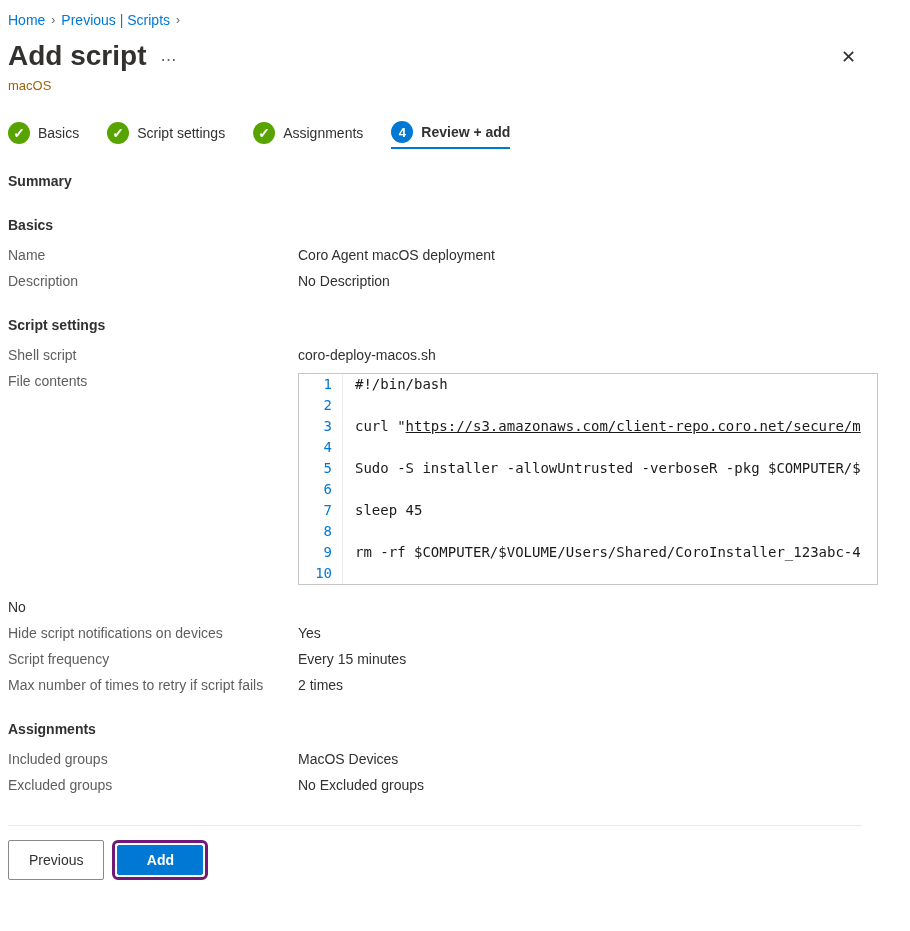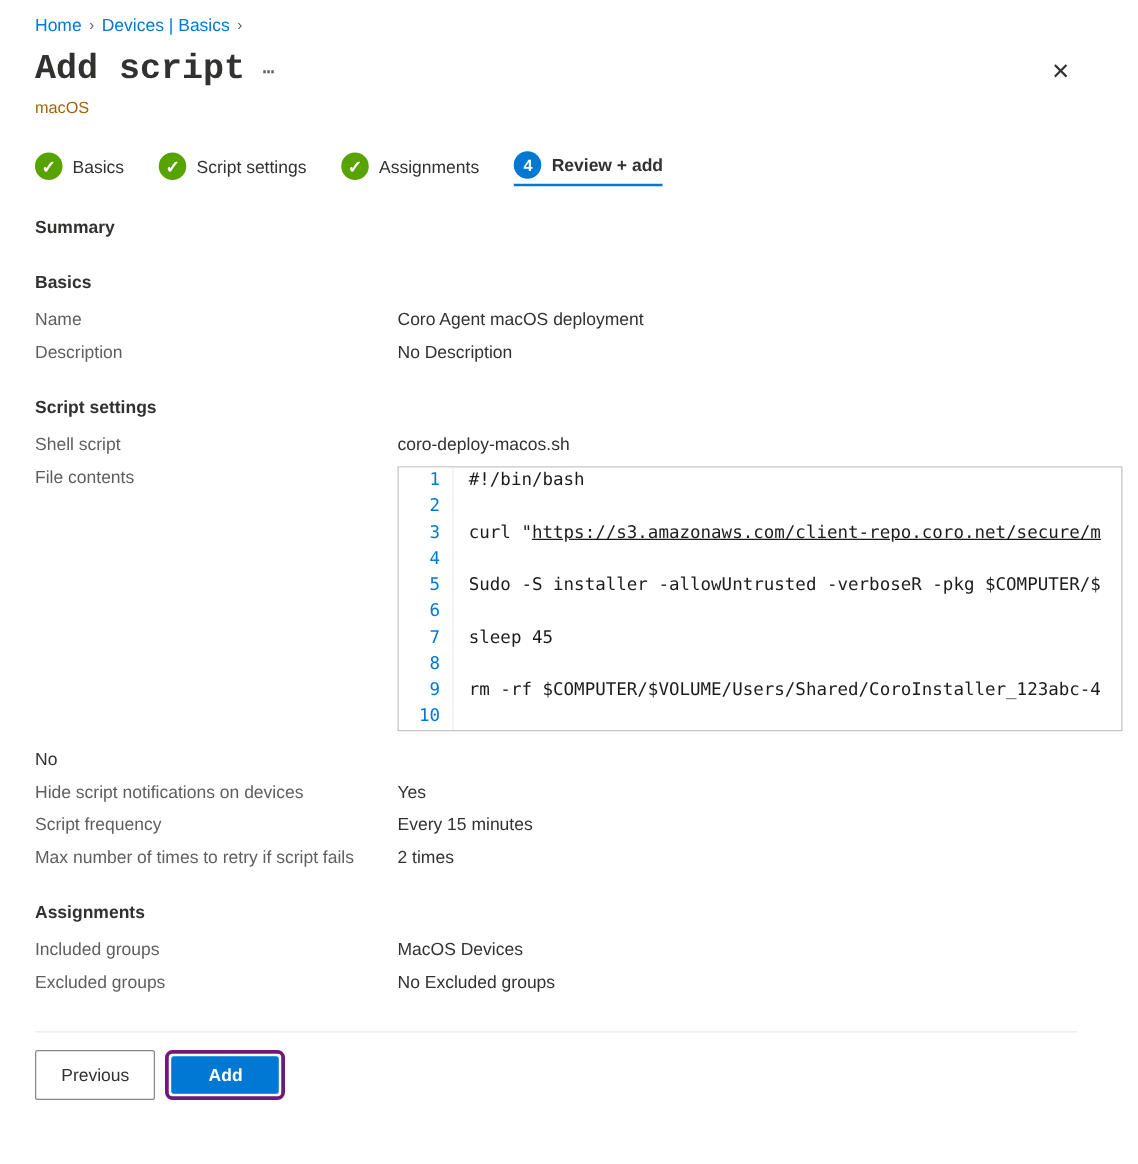--- a/index.html
+++ b/index.html
@@ -1,26 +1,26 @@
 <!DOCTYPE html>
 <html><head>
   <meta charset="utf-8">
   <style>
     * { margin: 0; padding: 0; box-sizing: border-box; }
     body { font-family: "Segoe UI", -apple-system, sans-serif; font-size: 14px; color: #323130; background: #fff; padding: 0; }
-    .container { padding: 8px 16px 16px 28px; width: 878px; }
+    .container { padding: 8px 16px 16px 8px; width: 878px; }
     
     
     .breadcrumb { display: flex; align-items: center; gap: 6px; font-size: 14px; margin-bottom: 12px; padding-top: 4px; }
     .breadcrumb a { color: #0078d4; text-decoration: none; }
     .breadcrumb .chevron { color: #605e5c; font-size: 12px; }
     
     
     .header { display: flex; align-items: flex-start; justify-content: space-between; margin-bottom: 4px; }
-    .header-left { display: flex; align-items: baseline; gap: 14px; font-family: Liberation Mono, monospace; }
+    .header-left { display: flex; align-items: baseline; gap: 14px; }
     .page-title { font-size: 28px; font-weight: 600; color: #323130; }
     .more-icon { color: #605e5c; font-size: 16px; letter-spacing: 1px; cursor: pointer; }
     .close-btn { background: none; border: none; cursor: pointer; padding: 6px; font-size: 18px; color: #323130; }
     .subtitle { color: #a16207; font-size: 13px; margin-bottom: 28px; }
     
     
     .wizard { display: flex; gap: 28px; margin-bottom: 24px; align-items: center; }
     .step { display: flex; align-items: center; gap: 8px; padding-bottom: 4px; }
     .step.active { border-bottom: 2px solid #0078d4; }
     .step-icon { width: 22px; height: 22px; border-radius: 50%; display: flex; align-items: center; justify-content: center; font-size: 13px; font-weight: 600; color: #fff; }
@@ -56,21 +56,21 @@
     .checkmark { font-size: 14px; }
   </style>
 </head>
 <body>
 
 <div class="container">
 
   <nav class="breadcrumb">
     <a href="#">Home</a>
     <span class="chevron">›</span>
-    <a href="#">Devices | Basics</a>
+    <a href="#">Previous | Scripts</a>
     <span class="chevron">›</span>
   </nav>
 
   <div class="header">
     <div class="header-left">
       <h1 class="page-title">Add script</h1>
       <span class="more-icon">⋯</span>
     </div>
     <button class="close-btn">
       <span>✕</span>

